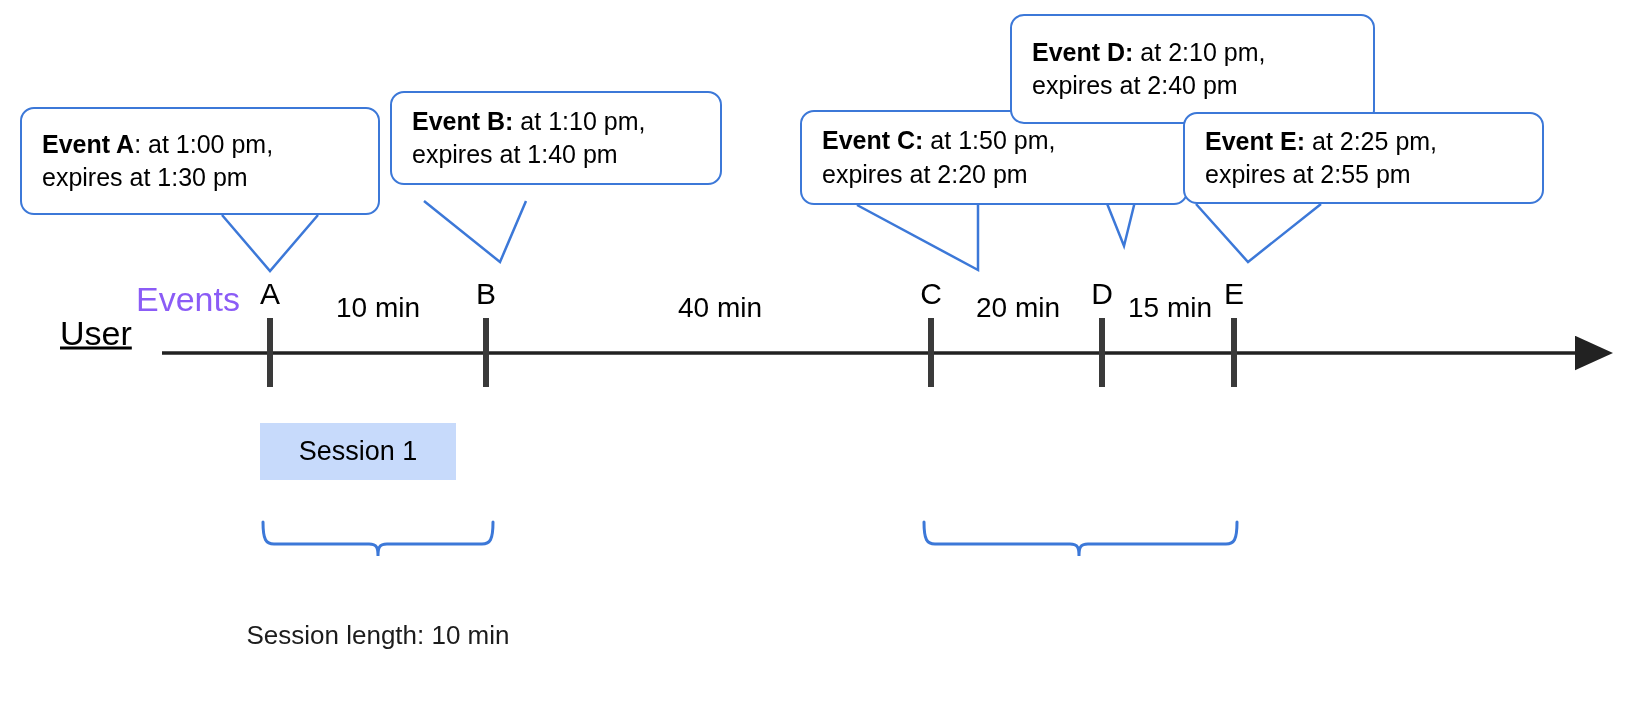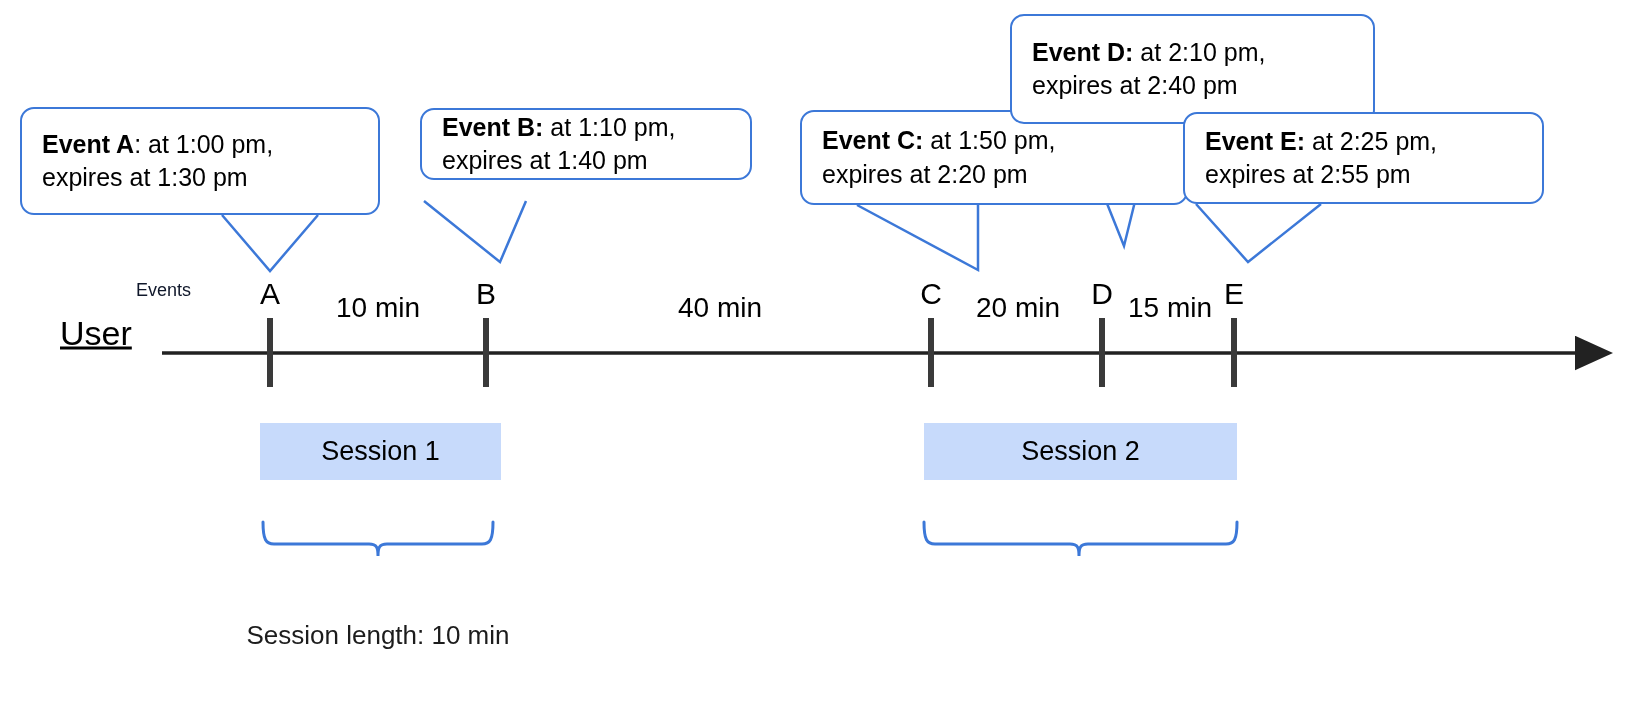--- a/index.html
+++ b/index.html
@@ -45,22 +45,22 @@
   .axis-label {
     position: absolute;
     font-size: 34px;
     color: #000000;
     white-space: nowrap;
     z-index: 2;
     text-decoration: underline;
   }
   .events-label {
     position: absolute;
-    font-size: 18px;
-    color: #0f172a;
+    font-size: 34px;
+    color: #8b5cf6;
     white-space: nowrap;
     z-index: 2;
   }
   .evt-letter {
     position: absolute;
     font-size: 30px;
     color: #000000;
     text-align: center;
     white-space: nowrap;
     z-index: 2;
@@ -139,21 +139,21 @@
              C1234,544 1237,540 1237,522" fill="none" stroke="#3c78d8" stroke-width="3" stroke-linecap="round"></path>
   </svg>
 
   <div class="callout" style="left:20px; top:107px; width:360px; height:108px;">
     <div>
       <span style="font-weight:bold;">Event A</span><span>: at 1:00 pm,</span><br>
       <span>expires at 1:30 pm</span>
     </div>
   </div>
 
-  <div class="callout" style="left:390px; top:108px; width:332px; height:72px;margin-left:30px;">
+  <div class="callout" style="left:390px; top:91px; width:332px; height:94px;">
     <div>
       <span style="font-weight:bold;">Event B:</span><span> at 1:10 pm,</span><br>
       <span>expires at 1:40 pm</span>
     </div>
   </div>
 
   <div class="callout" style="left:800px; top:110px; width:388px; height:95px;">
     <div>
       <span style="font-weight:bold;">Event C:</span><span> at 1:50 pm,</span><br>
       <span>expires at 2:20 pm</span>
@@ -182,23 +182,20 @@
   <div class="evt-letter" style="left:466px; top:277px; width:40px;">B</div>
   <div class="evt-letter" style="left:911px; top:277px; width:40px;">C</div>
   <div class="evt-letter" style="left:1082px; top:277px; width:40px;">D</div>
   <div class="evt-letter" style="left:1214px; top:277px; width:40px;">E</div>
 
   <div class="gap-label" style="left:318px; top:292px; width:120px;">10 min</div>
   <div class="gap-label" style="left:660px; top:292px; width:120px;">40 min</div>
   <div class="gap-label" style="left:958px; top:292px; width:120px;">20 min</div>
   <div class="gap-label" style="left:1118px; top:292px; width:104px;">15 min</div>
 
-  <div class="session-bar" style="left:260px; top:423px; width:241px; height:57px;">
+  <div class="session-bar" style="left:260px; top:423px; width:196px; height:57px;">
     <span>Session 1</span>
   </div>
 
-  <div class="session-bar" style="left:924px; top:423px; width:313px; height:57px;">
-    <span>Session 2</span>
-  </div>
 
   <div class="session-len" style="left:208px; top:620px; width:340px;">Session length: 10 min</div>
 
 </div>
 
 </body></html>

